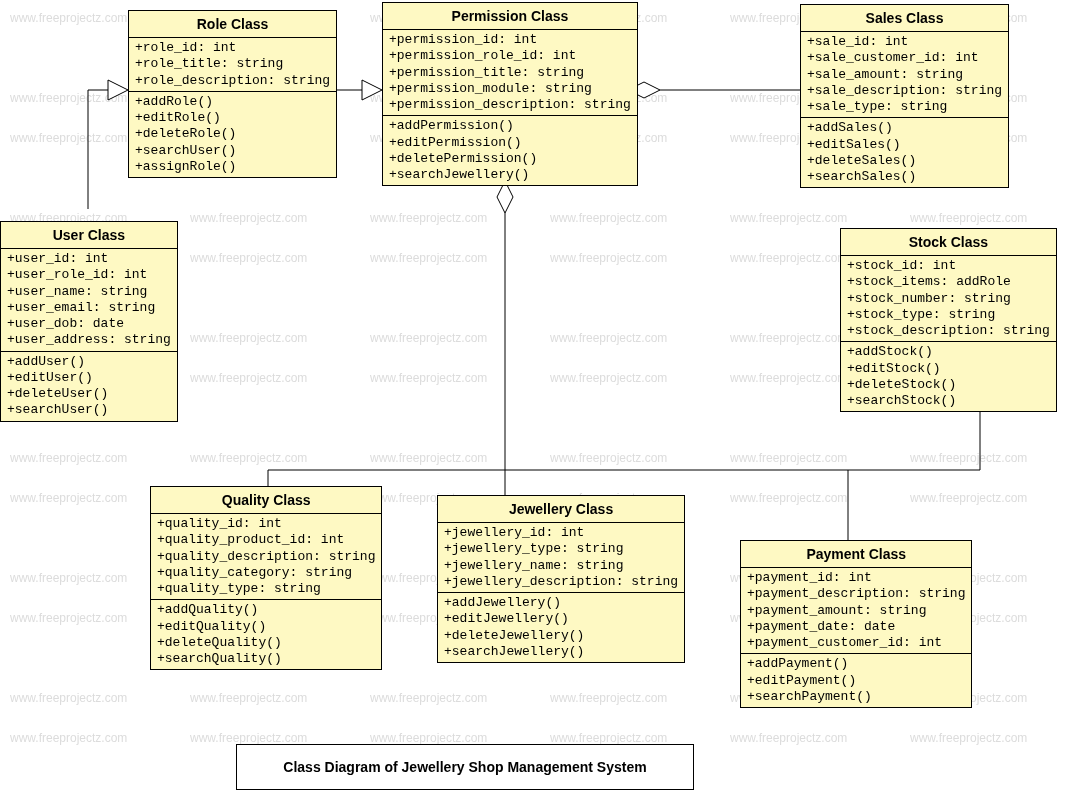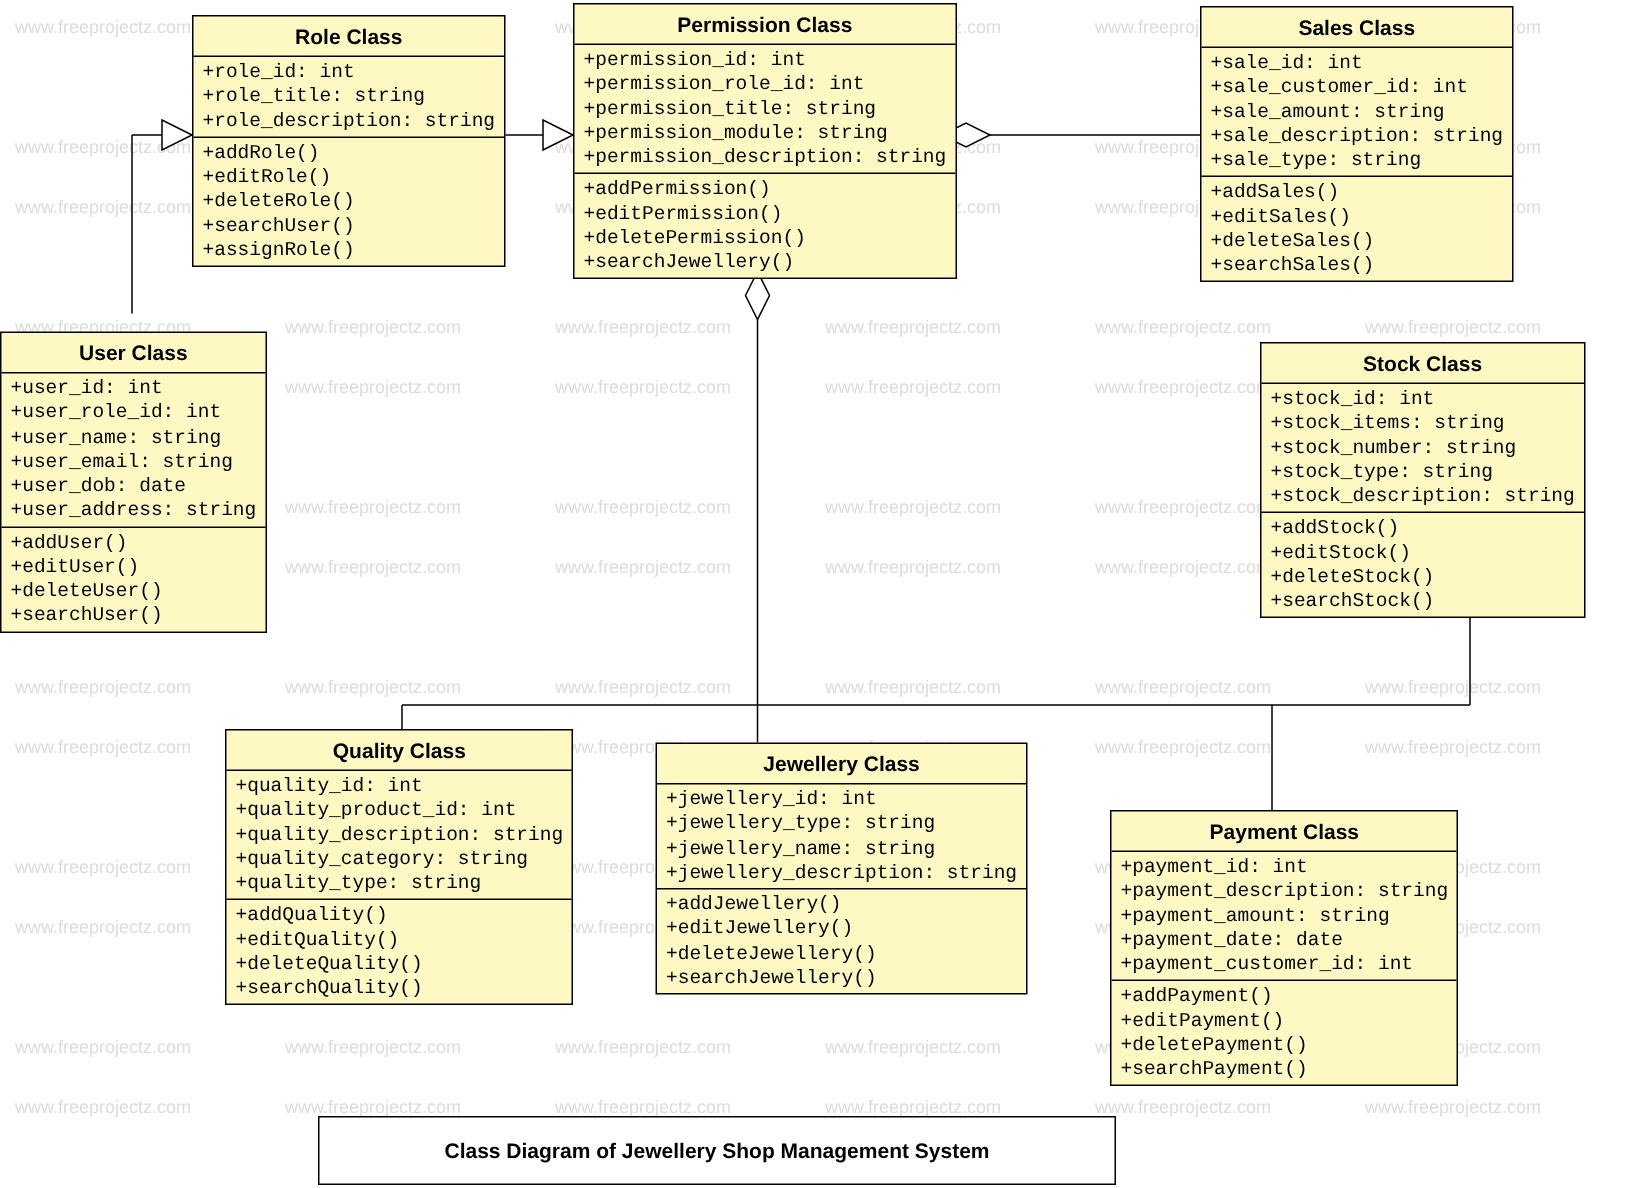--- a/index.html
+++ b/index.html
@@ -243,21 +243,21 @@
     <div>+editUser()</div>
     <div>+deleteUser()</div>
     <div>+searchUser()</div>
   </div>
 </div>
 
 <div class="class-box" style="left:840px; top:228px;">
   <div class="class-title">Stock Class</div>
   <div class="class-section attrs">
     <div>+stock_id: int</div>
-    <div>+stock_items: string</div>
+    <div>+stock_items: addRole</div>
     <div>+stock_number: string</div>
     <div>+stock_type: string</div>
     <div>+stock_description: string</div>
   </div>
   <div class="class-section">
     <div>+addStock()</div>
     <div>+editStock()</div>
     <div>+deleteStock()</div>
     <div>+searchStock()</div>
   </div>
@@ -301,18 +301,17 @@
   <div class="class-section attrs">
     <div>+payment_id: int</div>
     <div>+payment_description: string</div>
     <div>+payment_amount: string</div>
     <div>+payment_date: date</div>
     <div>+payment_customer_id: int</div>
   </div>
   <div class="class-section">
     <div>+addPayment()</div>
     <div>+editPayment()</div>
-    <div>+deletePayment()</div>
     <div>+searchPayment()</div>
   </div>
 </div>
 
-<div class="caption-box" style="left:212px; top:744px; width:532px;">Class Diagram of Jewellery Shop Management System</div>
+<div class="caption-box" style="left:236px; top:744px; width:458px;">Class Diagram of Jewellery Shop Management System</div>
 
 </body></html>

